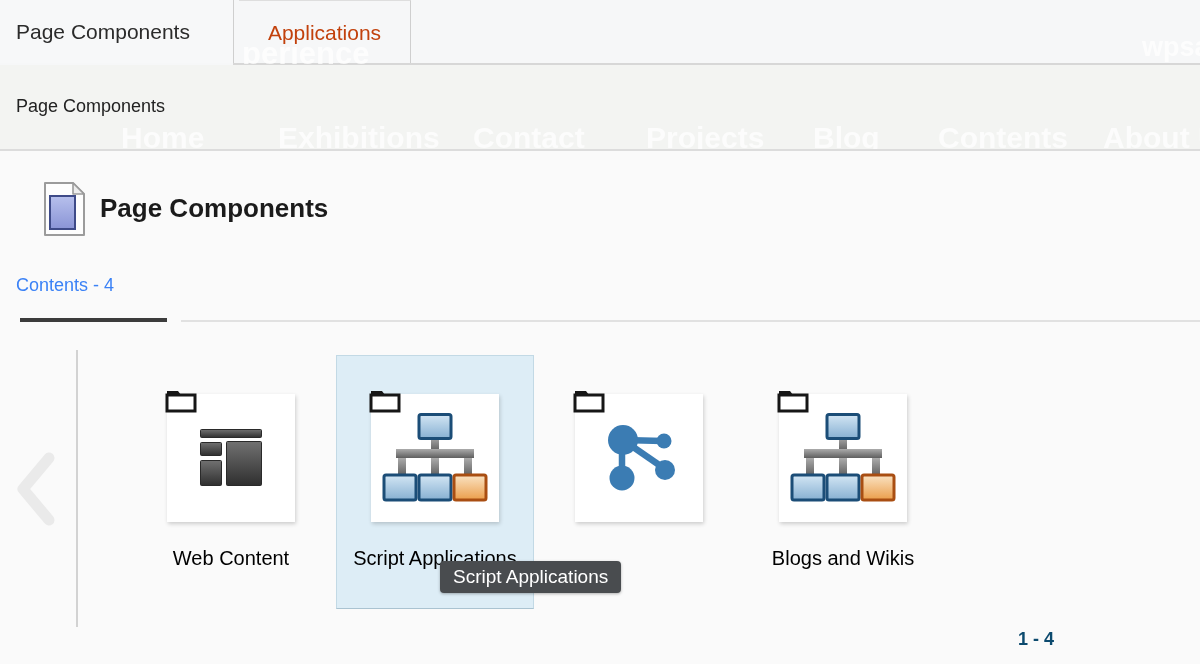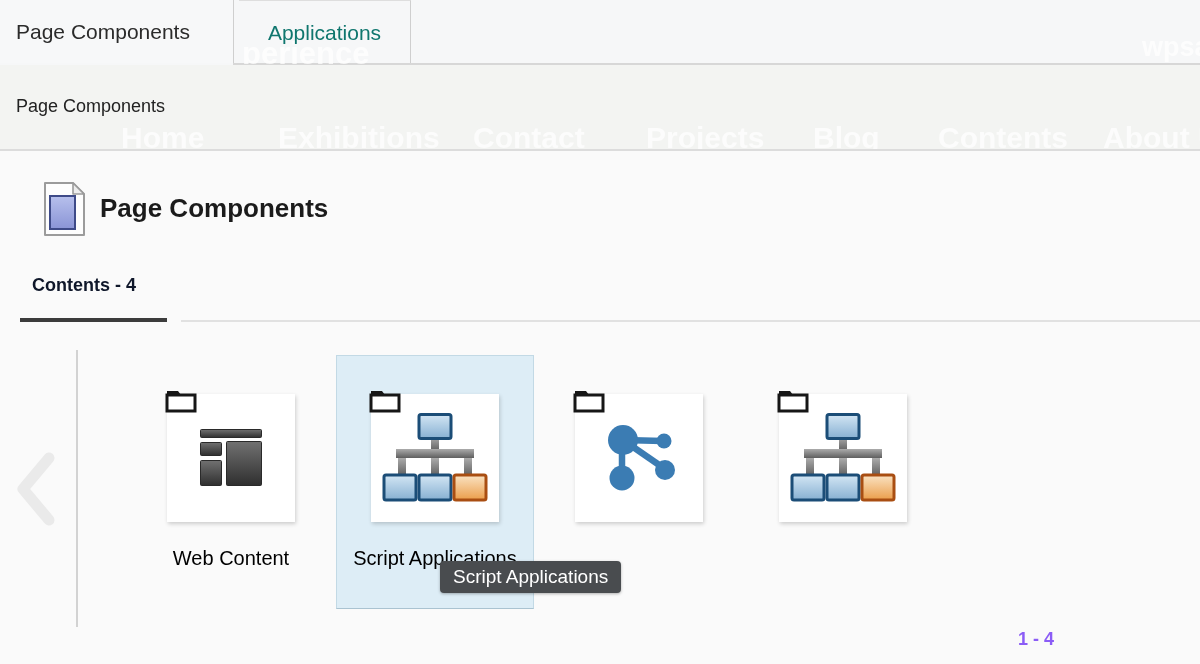--- a/index.html
+++ b/index.html
@@ -10,50 +10,50 @@
     -webkit-font-smoothing:antialiased;
   }
   
   .topbar{position:absolute;left:0;top:0;width:1200px;height:65px;background:#f6f7f8;}
   .topbar-border{position:absolute;left:233px;right:0;top:63px;height:2px;background:#d7d7d7;}
   .tab{position:absolute;top:0;height:63px;display:flex;align-items:center;}
   .tab-active{left:0;width:233px;border-right:1px solid #cfcfcf;background:#f7f8f9;}
   .tab-active .tab-text{padding-left:16px;font-size:21px;color:#2b2b2b;}
   .tab-inactive{left:239px;width:171px;border-right:1px solid #cfcfcf;border-top:1px solid #dedede;
     justify-content:center;overflow:hidden;position:absolute;text-align:center;}
-  .tab-inactive .tab-text{font-size:21px;color:#0f766e;position:relative;z-index:2;}
+  .tab-inactive .tab-text{font-size:21px;color:#c2410c;position:relative;z-index:2;}
   .ghost{position:absolute;font-weight:bold;color:rgba(255,255,255,0.75);white-space:nowrap;z-index:1;}
   .ghost-brand{left:3px;bottom:-8px;font-size:31px;}
   .ghost-user{left:1142px;top:32px;font-size:27px;}
   
   .secondbar{position:absolute;left:0;top:65px;width:1200px;height:84px;background:#f3f4f2;
     border-bottom:2px solid #dcdcdc;overflow:hidden;}
   .breadcrumb{position:absolute;left:16px;top:31px;font-size:18px;color:#222;}
   .ghost-nav{bottom:-6px;font-size:30px;color:rgba(255,255,255,0.72);}
   
   .content{position:absolute;left:0;top:151px;width:1200px;height:513px;background:#fafafa;}
   .title-icon{position:absolute;left:40px;top:30px;}
   .page-title{position:absolute;left:100px;top:42px;margin:0;font-size:26px;font-weight:bold;color:#1b1b1b;}
-  .contents-tab{position:absolute;left:32px;top:124px;font-size:18px;font-weight:bold;color:#0f172a;cursor:pointer;}
+  .contents-tab{position:absolute;left:16px;top:124px;font-size:18px;font-weight:normal;color:#3b82f6;cursor:pointer;}
   .underline-dark{position:absolute;left:20px;top:167px;width:147px;height:4px;background:#3c3c3c;}
   .underline-gray{position:absolute;left:181px;right:0;top:169px;height:2px;background:#e1e1e1;}
   
   .chevron-prev{position:absolute;left:9px;top:298px;}
   .vdivider{position:absolute;left:76px;top:199px;width:2px;height:277px;background:#d2d2d2;}
   .selection{position:absolute;left:336px;top:204px;width:198px;height:254px;background:#ddedf6;
     border:1px solid #c2d9e5;border-bottom-color:#aac3d1;box-sizing:border-box;}
   .card{position:absolute;top:243px;width:128px;height:128px;background:#ffffff;
     box-shadow:1px 2px 4px rgba(0,0,0,0.18);cursor:pointer;}
   .card .main-icon{position:absolute;left:50%;top:50%;transform:translate(-50%,-50%);}
   .card .folder{position:absolute;left:-2px;top:-5px;}
   .tile-label{position:absolute;top:396px;width:220px;text-align:center;font-size:20px;color:#000000;}
   .tooltip{position:absolute;left:440px;top:410px;background:#494c4f;color:#ffffff;
     font-size:19px;padding:5px 13px;border-radius:4px;white-space:nowrap;
     box-shadow:0 1px 3px rgba(0,0,0,0.3);}
-  .pagination{position:absolute;left:1018px;top:478px;font-size:18px;font-weight:bold;color:#8b5cf6;}
+  .pagination{position:absolute;left:1018px;top:478px;font-size:18px;font-weight:bold;color:#0c4a6e;}
   svg{display:block;}
 </style>
 </head>
 <body>
 
 <svg width="0" height="0" style="position:absolute" aria-hidden="true">
   <defs>
     <linearGradient id="gDark" x1="0" y1="0" x2="0" y2="1">
       <stop offset="0" stop-color="#717171"></stop>
         <stop offset="1" stop-color="#2f2f2f"></stop>
@@ -204,17 +204,18 @@
         <rect x="37" y="1.5" width="32" height="24" rx="2" fill="url(#gBlue)" stroke="#1b4d77" stroke-width="3"></rect>
         <rect x="2" y="62" width="32" height="25" rx="2" fill="url(#gBlue)" stroke="#1b4d77" stroke-width="3"></rect>
         <rect x="37" y="62" width="32" height="25" rx="2" fill="url(#gBlue)" stroke="#1b4d77" stroke-width="3"></rect>
         <rect x="72" y="62" width="32" height="25" rx="2" fill="url(#gOrange)" stroke="#a94e12" stroke-width="3"></rect>
       </svg>
     </span>
   </div>
 
   <div class="tile-label" style="left:121px">Web Content</div>
   <div class="tile-label" style="left:325px">Script Applications</div>
+  <div class="tile-label" style="left:733px">Blogs and Wikis</div>
 
   <div class="tooltip">Script Applications</div>
 
   <div class="pagination">1 - 4</div>
 </div>
 
 </body></html>

